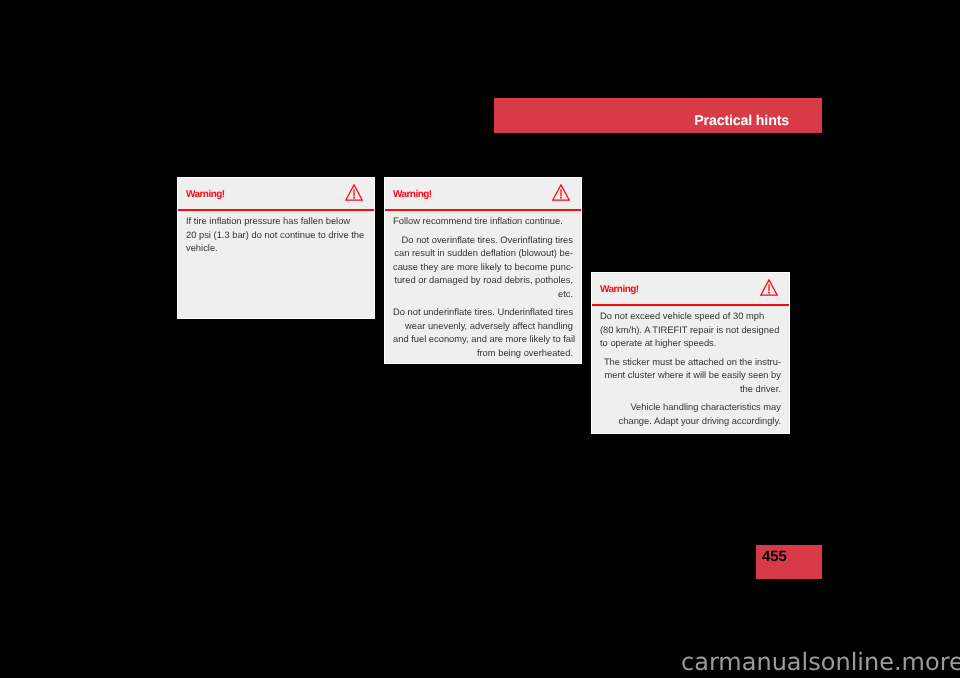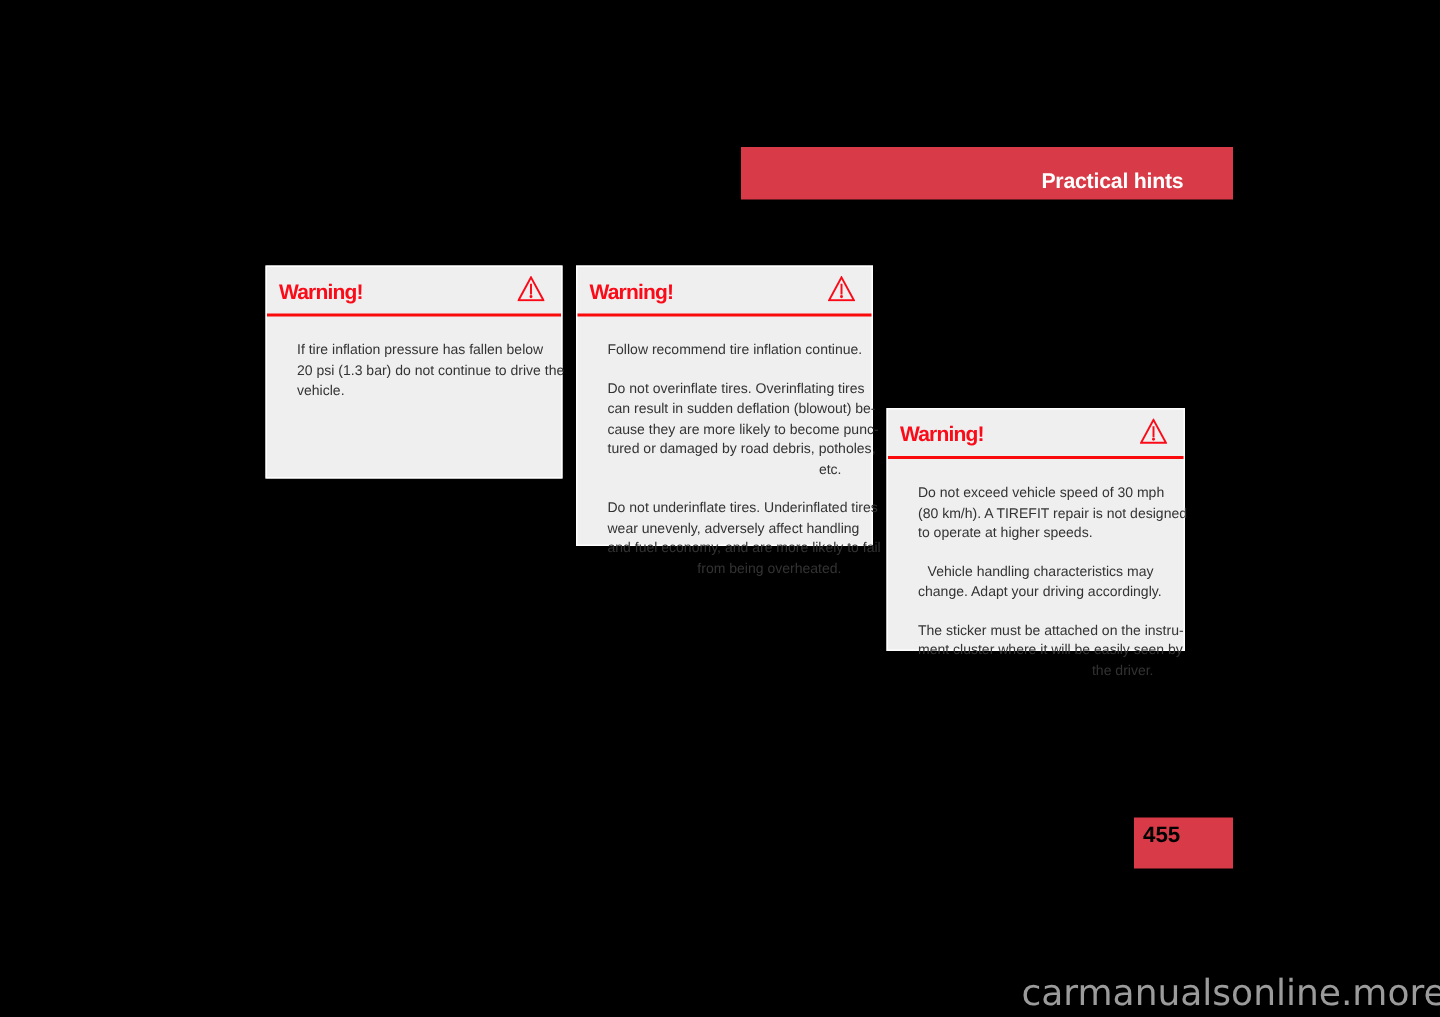--- a/index.html
+++ b/index.html
@@ -9,24 +9,24 @@
   .page{position:absolute;left:0;top:0;width:873px;height:678px;background:#000;
         will-change:transform;}
 
   .hdr{position:absolute;left:494px;top:98px;width:328px;height:35px;background:#d83b47;}
   .hdr-t{position:absolute;right:33px;top:15px;color:#ffffff;font-weight:bold;
          font-size:14.2px;line-height:16px;letter-spacing:-0.15px;}
 
   .box{position:absolute;background:#efefef;border:1px solid #ffffff;box-sizing:border-box;}
   .box-hd{position:relative;height:32.5px;}
   .hrule{position:absolute;left:0;right:0;bottom:0;height:1.6px;background:#fa0a0a;}
-  .wtitle{position:absolute;left:8px;top:10px;color:#fb0a18;font-weight:bold;font-size:14px;line-height:13px;letter-spacing:-0.55px;}
+  .wtitle{position:absolute;left:8px;top:10px;color:#fb0a18;font-weight:bold;font-size:10px;line-height:13px;letter-spacing:-0.55px;}
   .tri{position:absolute;right:11.5px;top:6px;width:18px;height:17px;}
   .bodytxt{position:relative;padding:4.5px 8px 0 8px;}
-  .bodytxt p{margin:12px;padding:0;font-size:9.35px;line-height:13.5px;color:#333333;
+  .bodytxt p{margin:0;padding:0;font-size:9.35px;line-height:13.5px;color:#333333;
              white-space:pre;}
   .bodytxt p + p{margin-top:5.1px;text-align:right;}
 
   .pnum{position:absolute;left:756px;top:545px;width:66px;height:34px;background:#d83b47;}
   .pnum-t{position:absolute;left:6px;top:4px;color:#000000;font-weight:bold;font-size:14.9px;line-height:16px;letter-spacing:0px;}
 
   .wm{position:absolute;left:681px;top:648px;color:#9b9b9b;
       font-family:"DejaVu Sans",sans-serif;font-size:24px;line-height:28px;white-space:nowrap;}
 </style>
 </head>
@@ -86,25 +86,25 @@
             <path d="M9 0.9 L17.3 16.2 L0.7 16.2 Z" fill="none" stroke="#fb0a18" stroke-width="1.3"></path>
             <path d="M9 5.2 L9 12.3" stroke="#fb0a18" stroke-width="1.3"></path>
             <path d="M9 13.6 L9 13.8" stroke="#fb0a18" stroke-width="1.9" stroke-linecap="round"></path>
           </svg></span>
       <div class="hrule"></div>
     </div>
     <div class="bodytxt">
         <p>Do not exceed vehicle speed of 30 mph
 (80 km/h). A TIREFIT repair is not designed
 to operate at higher speeds.</p>
-        <p>Vehicle handling characteristics may
-change. Adapt your driving accordingly.</p>
         <p>The sticker must be attached on the instru-
 ment cluster where it will be easily seen by
 the driver.</p>
+        <p>Vehicle handling characteristics may
+change. Adapt your driving accordingly.</p>
       </div>
   </div>
 
   <div class="pnum">
     <div class="pnum-t">455</div>
   </div>
 
   <div class="wm">carmanualsonline.more</div>
 </div>
 

